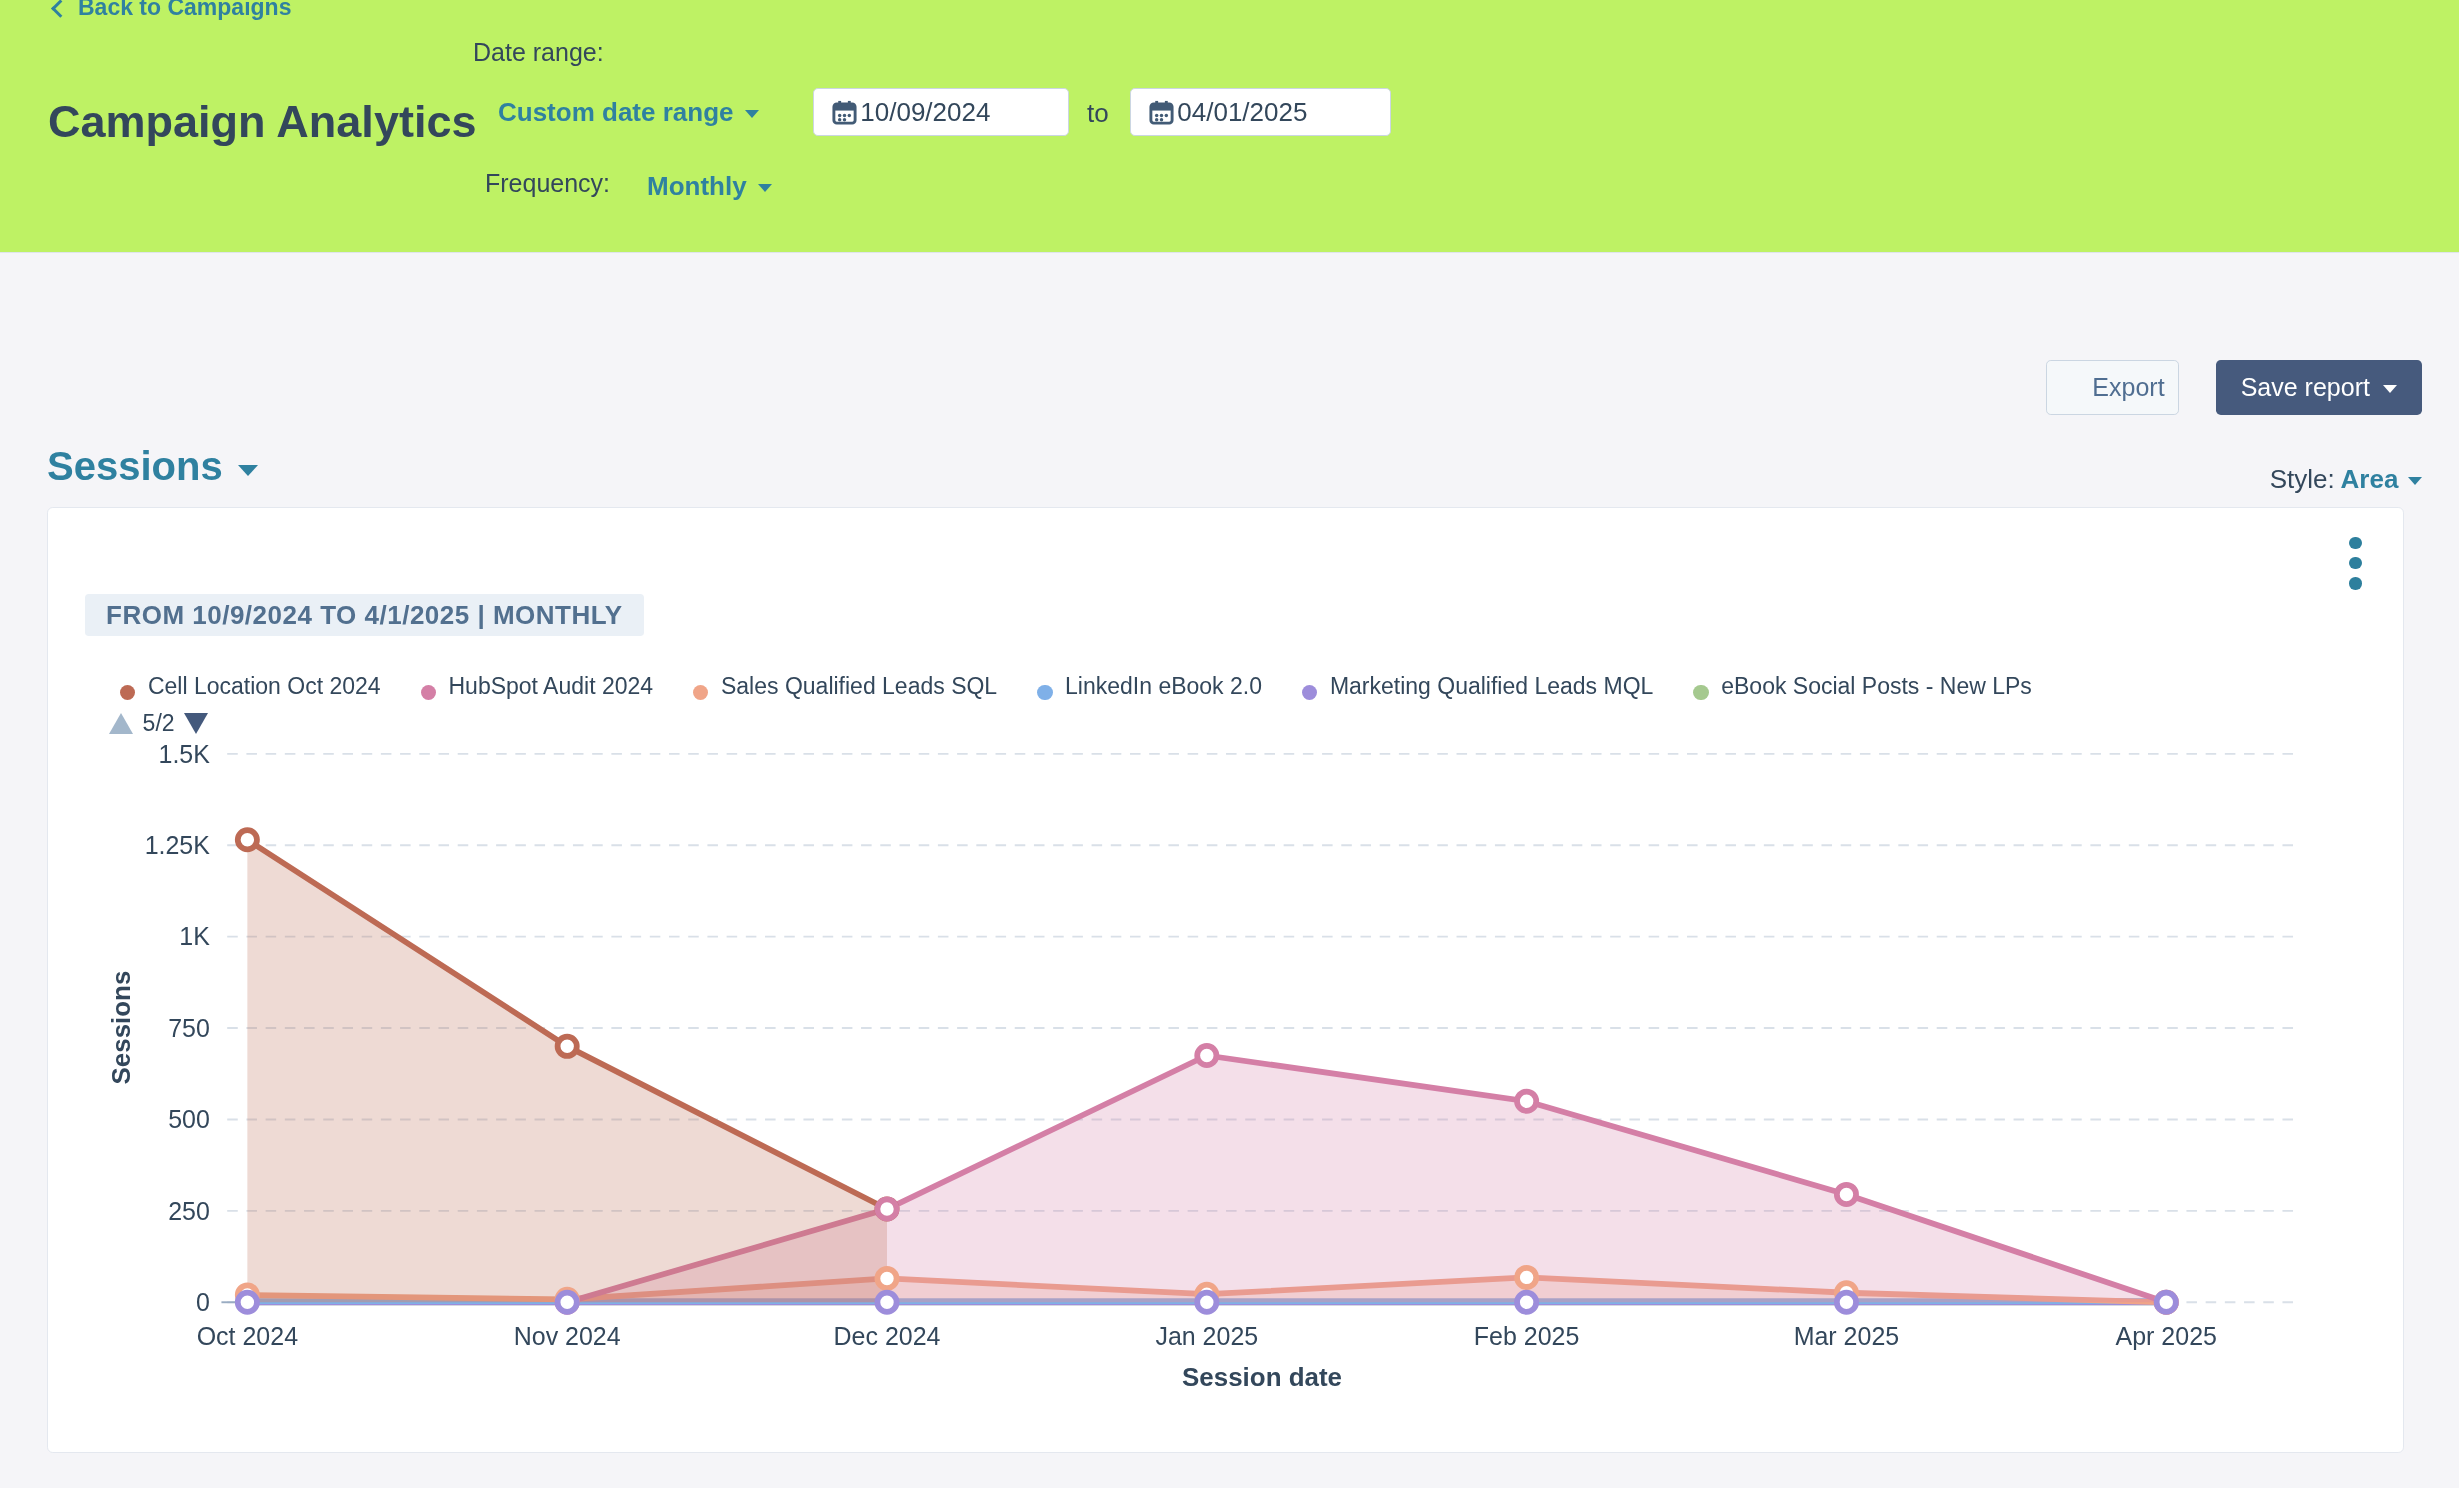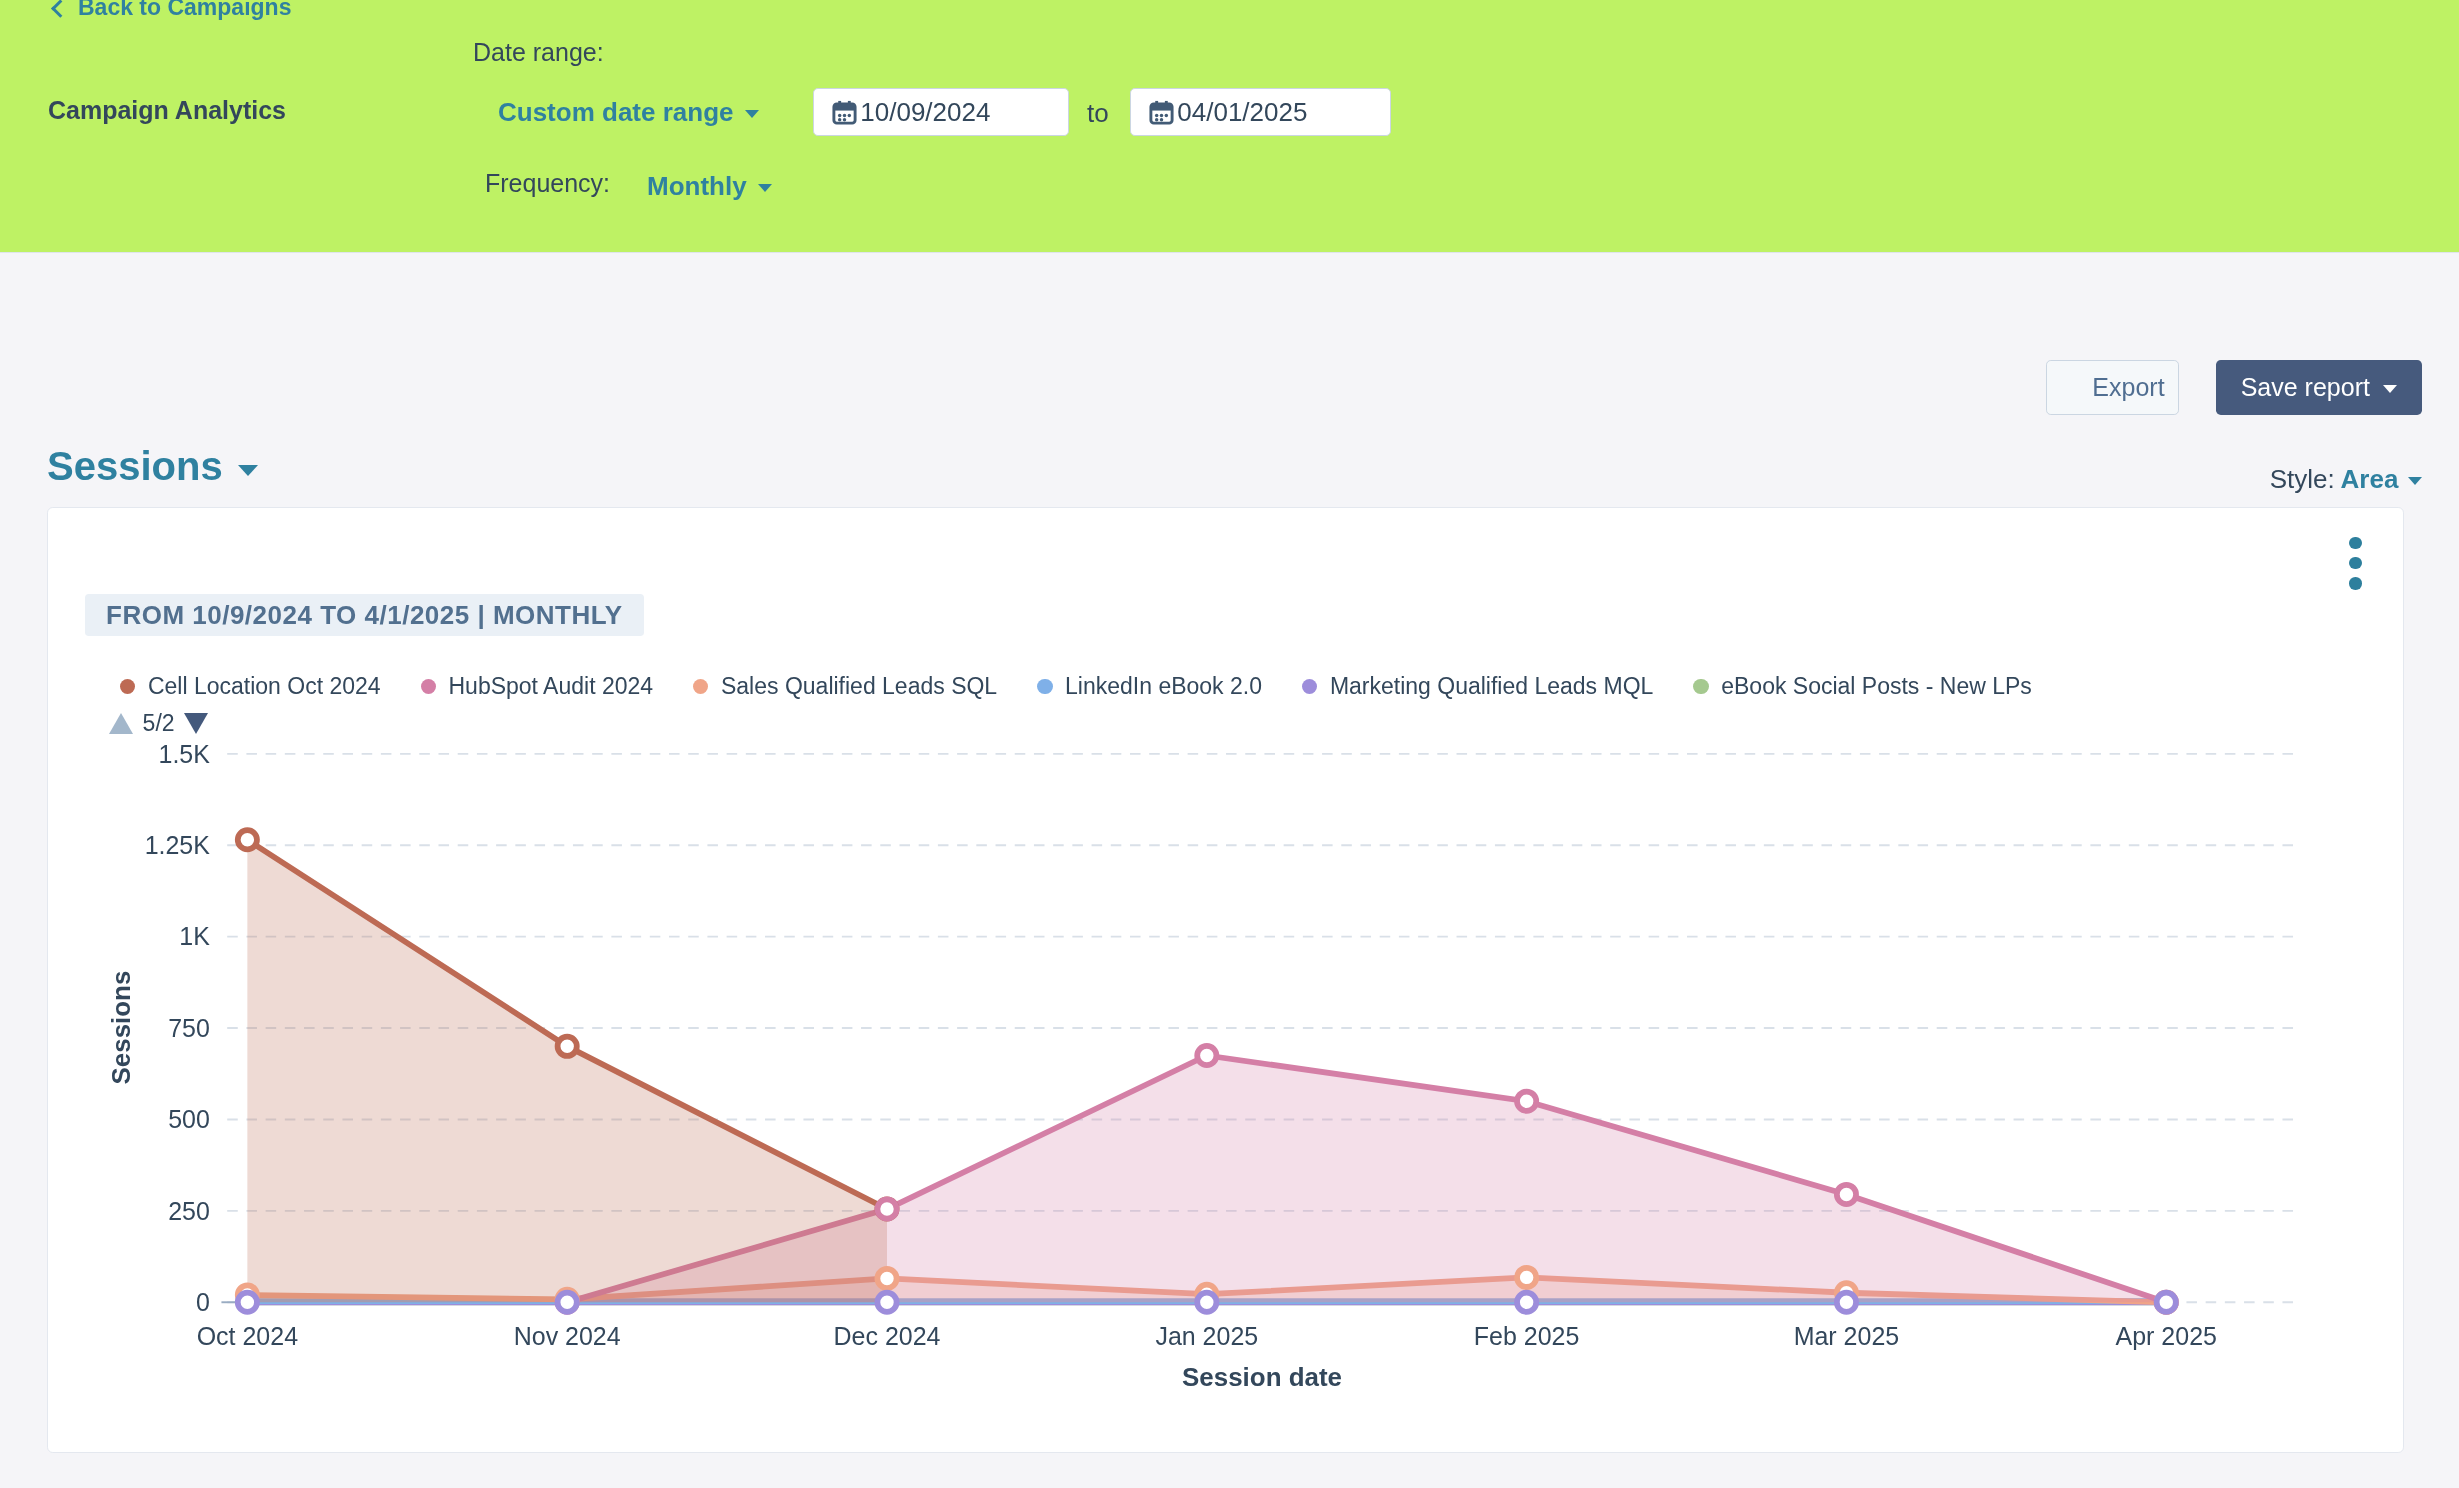--- a/index.html
+++ b/index.html
@@ -8,21 +8,21 @@
     position:relative; width:2459px; height:1488px; overflow:hidden;
     background:#f5f5f8; font-family:"Liberation Sans", sans-serif; color:#33475b;
   }
   
   .header { position:absolute; left:0; top:0; width:2459px; height:253px;
             background:#bef264; border-bottom:1px solid #dfe5ec; }
   .back-link { position:absolute; left:54px; top:-5.8px; display:flex; align-items:center; gap:11.5px;
                color:#2f81a0; font-size:23px; font-weight:bold; cursor:pointer; }
   .chev-left { width:12.5px; height:12.5px; border-left:3.8px solid #2f81a0; border-bottom:3.8px solid #2f81a0;
                transform:rotate(45deg); margin-top:1.9px; }
-  .page-title { position:absolute; left:48px; top:96px; font-size:25px; font-weight:bold; color:#33475b; }
+  .page-title { position:absolute; left:48px; top:96px; font-size:45px; font-weight:bold; color:#33475b; }
   .dr-label  { position:absolute; left:473px; top:38px;  font-size:25px; }
   .fr-label  { position:absolute; left:485px; top:169px; font-size:25px; }
   .teal-drop { position:absolute; display:flex; align-items:center; gap:11.5px; color:#2f81a0;
                font-size:26px; font-weight:bold; cursor:pointer; }
   .preset  { left:498px; top:97px; }
   .freq    { left:647px; top:171px; }
   .caret { width:0; height:0; border-left:7.7px solid transparent; border-right:7.7px solid transparent;
            border-top:8.6px solid currentColor; margin-top:3.8px; }
   .date-input { position:absolute; height:48px; background:#fff; border:1px solid #cbd6e2; border-radius:4.8px;
                 display:flex; align-items:center; gap:2px; padding:0 17.3px; font-size:26px; color:#33475b; cursor:text; }
@@ -56,21 +56,21 @@
   
   .card { position:absolute; left:47px; top:507px; width:2357px; height:946px;
           background:#ffffff; border:1px solid #e4e8ef; border-radius:5.8px; }
   .kebab { position:absolute; left:2292px; top:25px; width:31px; display:flex; flex-direction:column;
            align-items:center; gap:7.7px; cursor:pointer; padding:3.8px; }
   .kebab i { width:12.5px; height:12.5px; border-radius:50%; background:#2d7f9d; }
   .range-badge { position:absolute; left:37px; top:86px; height:42px; line-height:42px;
                  background:#eaf0f6; border-radius:3.8px; padding:0 21px; font-size:26px; font-weight:bold;
                  color:#52708f; letter-spacing:0.5px; }
   .legend { position:absolute; left:72px; top:165px; display:flex; gap:40px; font-size:23px; color:#33475b; }
-  .legend-item { display:flex; align-items:center; gap:12.5px; cursor:pointer; white-space:nowrap; }
+  .legend-item { display:flex; align-items:flex-end; gap:12.5px; cursor:pointer; white-space:nowrap; }
   .legend-dot { width:15.4px; height:15.4px; border-radius:50%; flex:0 0 auto; }
   .pager { position:absolute; left:61px; top:202px; display:flex; align-items:center; gap:9.6px; font-size:23px; }
   .tri-up { width:0; height:0; border-left:12.5px solid transparent; border-right:12.5px solid transparent;
             border-bottom:21px solid #a3b7cb; cursor:pointer; }
   .tri-down { width:0; height:0; border-left:12.5px solid transparent; border-right:12.5px solid transparent;
               border-top:21px solid #44597c; cursor:pointer; }
   
   .chart-svg { position:absolute; left:0; top:0; }
   .grid { stroke:#d9e0e8; stroke-width:2; stroke-dasharray:11 9; }
   .axis-tick { stroke:#99acc2; stroke-width:2; }

